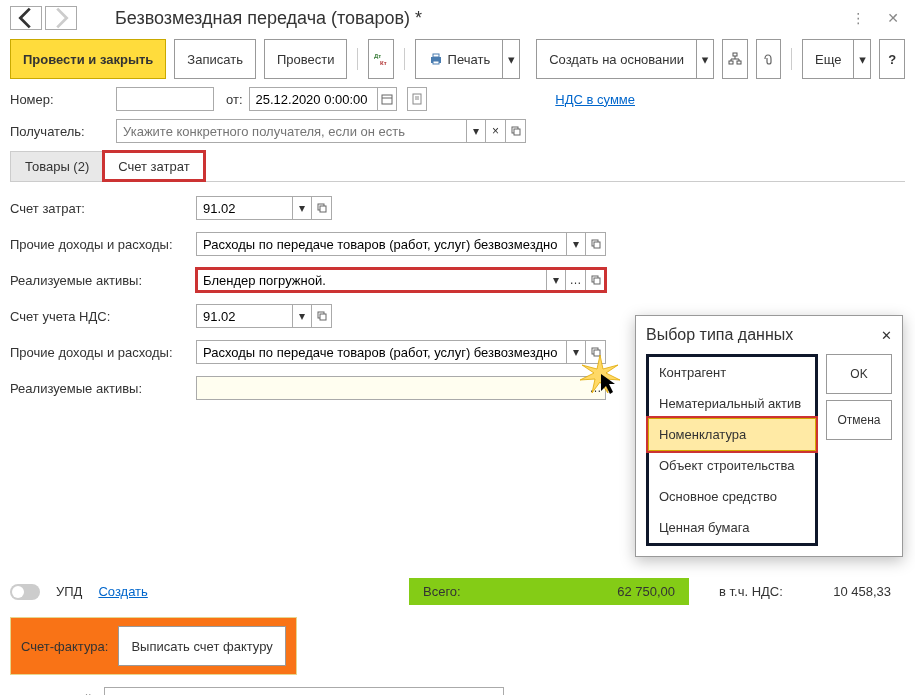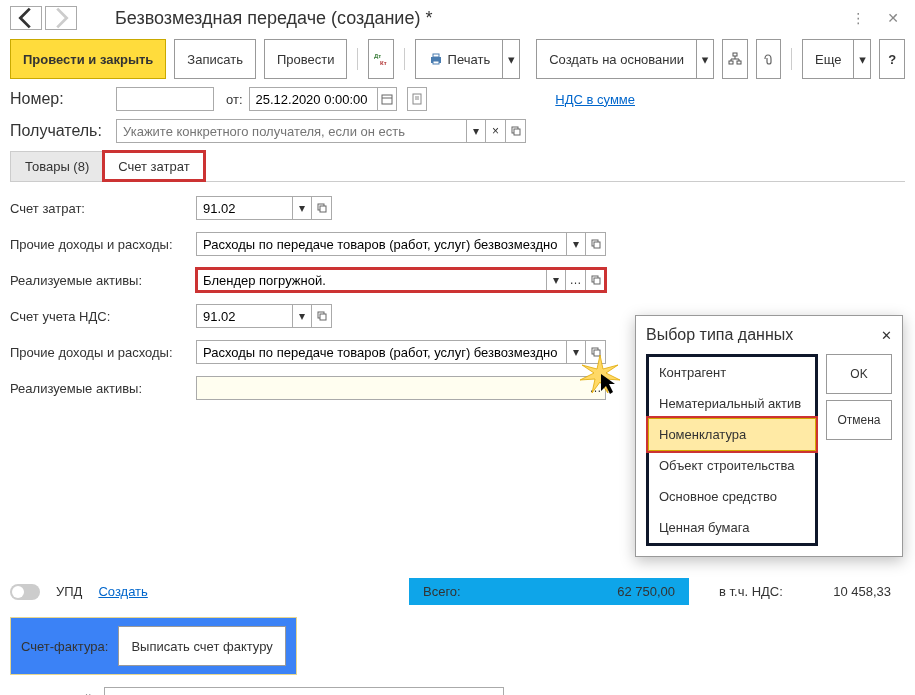--- a/index.html
+++ b/index.html
@@ -17,21 +17,21 @@
 .btn-primary { background: #ffdc3c; border-color: #c9a900; font-weight: bold; }
 .btn-icon { width: 32px; padding: 0; }
 .btn svg { width: 16px; height: 16px; }
 .btn-group { display: flex; }
 .btn-group .btn { border-radius: 0; }
 .btn-group .btn:not(:last-child) { border-right: none; }
 .sep { width: 1px; height: 22px; background: #ccc; margin: 0 2px; }
 
 .form-area { padding: 0 10px; }
 .form-row { display: flex; align-items: center; margin-bottom: 8px; gap: 6px; }
-.label { width: 100px; font-size: 16px; }
+.label { width: 100px; font-size: 13px; }
 .label-wide { width: 180px; font-size: 13px; }
 .input { height: 24px; border: 1px solid #aaa; padding: 0 6px; font-size: 13px; background: #fff; }
 .input-sm { width: 98px; }
 .input-date { width: 128px; }
 .link { color: #0066cc; text-decoration: underline; cursor: pointer; }
 .field-combo { display: flex; }
 .field-combo .input, .field-combo .fc-btn { border: 1px solid #aaa; }
 .field-combo .input { border-right: none; }
 .fc-btn { width: 20px; height: 24px; background: #fff; display: flex; align-items: center; justify-content: center; cursor: pointer; border: 1px solid #aaa; font-size: 12px; }
 .fc-btn + .fc-btn { border-left: none; }
@@ -43,24 +43,24 @@
 
 .tab-content { padding: 14px 10px 20px 10px; }
 .tab-content .form-row { margin-bottom: 12px; }
 
 .yellow-field { border: 1px solid #e0c84b; background: #fffef0; }
 
 .totals-row { display: flex; align-items: center; padding: 6px 10px; gap: 16px; }
 .toggle { width: 30px; height: 16px; border-radius: 8px; background: #ccc; position: relative; cursor: pointer; }
 .toggle::after { content: ''; position: absolute; left: 2px; top: 2px; width: 12px; height: 12px; background: #fff; border-radius: 50%; }
 .totals-spacer { flex: 1; }
-.totals-grey { background: #0ea5e9; padding: 6px 14px; display: flex; gap: 40px; align-items: center; }
+.totals-grey { background: #84cc16; padding: 6px 14px; display: flex; gap: 40px; align-items: center; }
 .totals-val { margin-left: auto; }
 
-.invoice-row { padding: 8px 10px; display: flex; align-items: center; gap: 10px; background: #3b82f6; width: fit-content; margin: 6px 10px; border: 1px solid #e6d68f; }
+.invoice-row { padding: 8px 10px; display: flex; align-items: center; gap: 10px; background: #f97316; width: fit-content; margin: 6px 10px; border: 1px solid #e6d68f; }
 .invoice-label { font-size: 13px; }
 
 .comment-row { display: flex; align-items: center; padding: 6px 10px; gap: 8px; }
 
 .popup { position: absolute; top: 315px; left: 635px; width: 268px; background: #fff; border: 1px solid #999; box-shadow: 0 4px 14px rgba(0,0,0,0.25); padding: 10px; }
 .popup-title-row { display: flex; justify-content: space-between; align-items: center; margin-bottom: 10px; }
 .popup-title { font-size: 16px; }
 .popup-body { display: flex; gap: 8px; }
 .popup-list { flex: 1; border: 3px solid #0f172a; }
 .popup-item { padding: 8px 10px; cursor: pointer; font-size: 13px; }
@@ -83,21 +83,21 @@
       <svg viewBox="0 0 16 16">
           <path d="M10 3 L5 8 L10 13" stroke="#333" stroke-width="1.5" fill="none"></path>
         </svg>
     </div>
     <div class="nav-btn">
       <svg viewBox="0 0 16 16">
           <path d="M6 3 L11 8 L6 13" stroke="#ccc" stroke-width="1.5" fill="none"></path>
         </svg>
     </div>
   </div>
-  <h1 class="title">Безвозмездная передаче (создание) *</h1>
+  <h1 class="title">Безвозмездная передача (товаров) *</h1>
   <div class="titlebar-right">
     <span class="dots">⋮</span>
     <span class="close-x">✕</span>
   </div>
 </div>
 
 <div class="toolbar">
   <div class="btn btn-primary">Провести и закрыть</div>
   <div class="btn">Записать</div>
   <div class="btn">Провести</div>
@@ -180,21 +180,21 @@
         <svg width="10" height="10" viewBox="0 0 10 10">
             <rect x="1" y="1" width="6" height="6" fill="none" stroke="#666"></rect>
             <rect x="3" y="3" width="6" height="6" fill="#fff" stroke="#666"></rect>
           </svg>
       </div>
     </div>
   </div>
 </div>
 
 <div class="tabs">
-  <div class="tab">Товары (8)</div>
+  <div class="tab">Товары (2)</div>
   <div class="tab active hl-red">Счет затрат</div>
 </div>
 
 <div class="tab-content">
   <div class="form-row">
     <span class="label-wide">Счет затрат:</span>
     <div class="field-combo">
       <input class="input" style="width: 96px;" value="91.02">
       <div class="fc-btn">▾</div>
       <div class="fc-btn">

